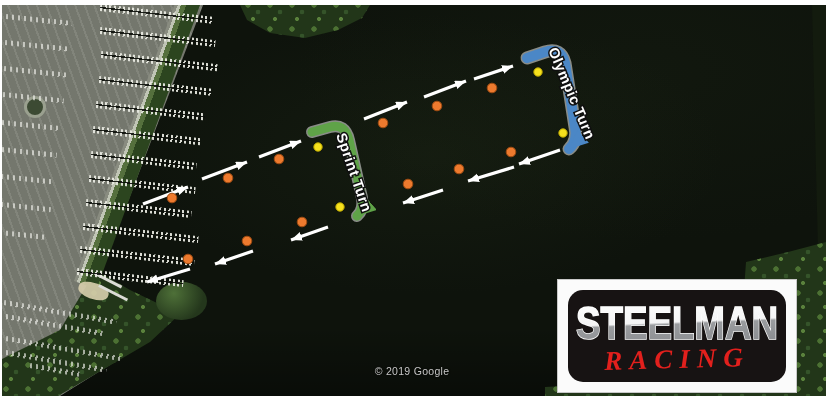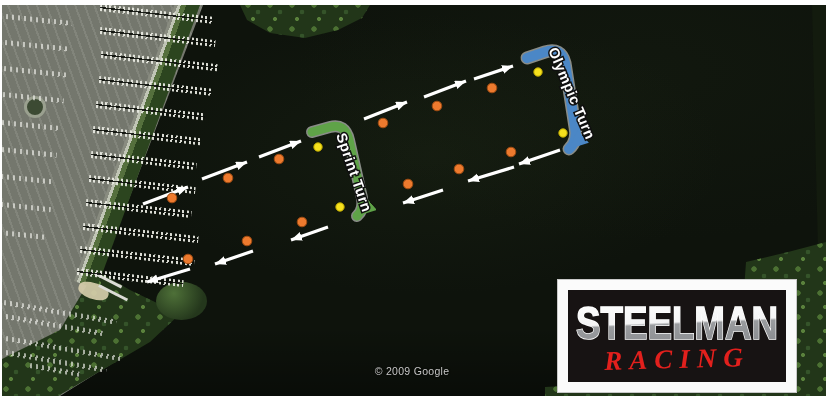--- a/index.html
+++ b/index.html
@@ -48,21 +48,21 @@
   
   #course{position:absolute;left:0;top:0;width:826px;height:407px;}
   .turn-label{fill:#ffffff;stroke:#101010;stroke-width:3px;paint-order:stroke;
     font-family:"Liberation Sans",sans-serif;font-weight:bold;font-size:14.5px;letter-spacing:.5px;}
   
   #attribution{position:absolute;left:352px;top:365px;width:120px;text-align:center;
     color:#c6c6c6;font-size:10.5px;letter-spacing:.3px;text-shadow:0 0 2px rgba(0,0,0,.8);}
   
   #logo{position:absolute;left:557px;top:279px;width:240px;height:114px;background:#fbfbfb;
     box-shadow:0 0 0 1px #c9c9c9 inset;}
-  #logo-box{position:absolute;left:11px;top:11px;right:11px;bottom:11px;background:#171313;overflow:hidden;}
+  #logo-box{position:absolute;left:11px;top:11px;right:11px;bottom:11px;background:#171313;overflow:hidden;border-radius:15px;}
   #steelman-svg{position:absolute;left:0;top:2px;width:218px;height:58px;}
   #steelman-svg text{font-family:"Liberation Sans",sans-serif;font-weight:bold;font-size:46px;
     stroke:#ffffff;stroke-width:1.6px;paint-order:stroke;}
   #racing-text{position:absolute;left:0;right:0;top:54px;text-align:center;color:#e2201d;
     font-family:"Liberation Serif",serif;font-weight:bold;font-style:italic;font-size:27px;
     letter-spacing:7px;transform:rotate(-1.5deg);}
 </style>
 </head>
 <body>
 
@@ -155,21 +155,21 @@
       <circle cx="408" cy="184" r="4.8" fill="#ed7a2e" stroke="#a04c12" stroke-width="1"></circle>
       <circle cx="302" cy="222" r="4.8" fill="#ed7a2e" stroke="#a04c12" stroke-width="1"></circle>
       <circle cx="247" cy="241" r="4.8" fill="#ed7a2e" stroke="#a04c12" stroke-width="1"></circle>
       <circle cx="188" cy="259" r="4.8" fill="#ed7a2e" stroke="#a04c12" stroke-width="1"></circle>
       <circle cx="318" cy="147" r="4.2" fill="#f6e11d" stroke="#b8a500" stroke-width="1"></circle>
       <circle cx="340" cy="207" r="4.2" fill="#f6e11d" stroke="#b8a500" stroke-width="1"></circle>
       <circle cx="538" cy="72" r="4.2" fill="#f6e11d" stroke="#b8a500" stroke-width="1"></circle>
       <circle cx="563" cy="133" r="4.2" fill="#f6e11d" stroke="#b8a500" stroke-width="1"></circle>
     </svg>
 
-  <div id="attribution">© 2009 Google</div>
+  <div id="attribution">© 2019 Google</div>
 
   <div id="logo">
     <div id="logo-box">
       <svg id="steelman-svg" viewBox="0 0 218 58">
         <defs>
           <linearGradient id="steelGrad" x1="0.42" y1="0" x2="0.58" y2="1">
             <stop offset="0" stop-color="#ffffff"></stop>
             <stop offset="0.48" stop-color="#f4f4f5"></stop>
             <stop offset="0.52" stop-color="#9a9c9f"></stop>
             <stop offset="1" stop-color="#87898d"></stop>

